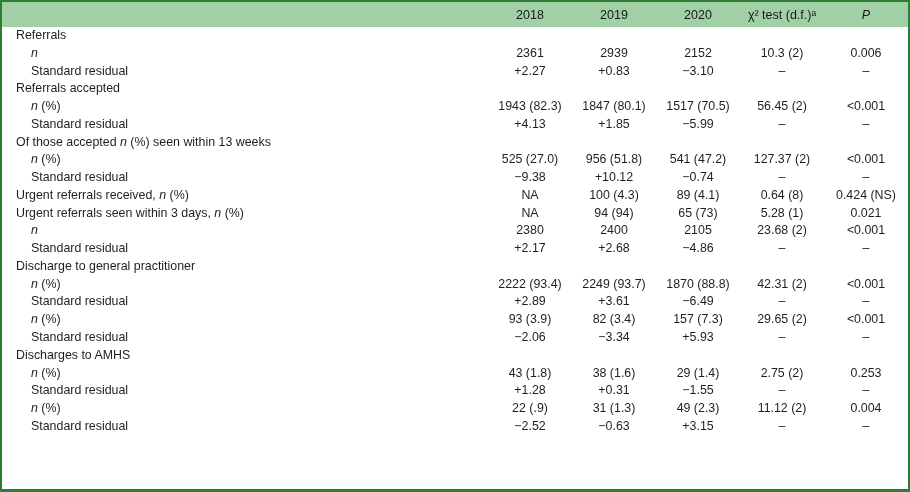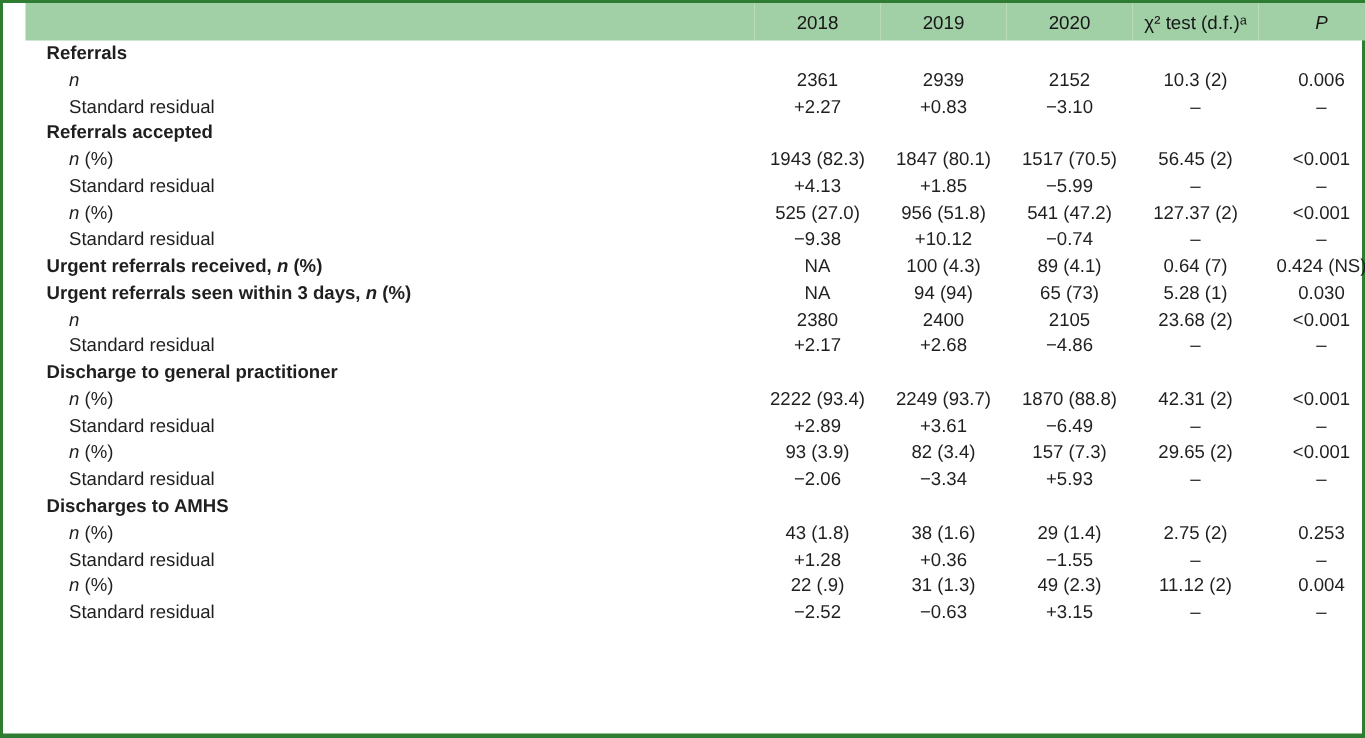--- a/index.html
+++ b/index.html
@@ -8,21 +8,20 @@
     background: #ffffff;
     font-family: "Liberation Sans", "DejaVu Sans", sans-serif;
     overflow: hidden;
   }
   .table-wrap {
     box-sizing: border-box;
     width: 910px; height: 492px;
     border: 2px solid #2e7d32;
     border-bottom-width: 3px;
     background: #ffffff;
-    padding-left: 15px;
   }
   table {
     border-collapse: collapse;
     table-layout: fixed;
     width: 906px;
   }
   thead th {
     background: #a1cfa6;
     height: 25px;
     font-size: 12.5px;
@@ -38,21 +37,21 @@
     height: 17.77px;
     padding: 0;
     font-size: 12.4px;
     line-height: 17.77px;
     color: #1f1f1f;
     vertical-align: middle;
     white-space: nowrap;
     overflow: visible;
   }
   td.label { text-align: left; }
-  td.indent-0 { padding-left: 14px; font-weight: bold; }
+  td.indent-0 { padding-left: 14px; }
   td.indent-1 { padding-left: 29px; }
   td.label i { font-style: italic; }
 </style>
 </head>
 <body>
 
 <div class="table-wrap">
   <table>
     <colgroup>
       <col style="width:486px">
@@ -115,50 +114,58 @@
         </tr>
         <tr>
           <td class="label indent-1">Standard residual</td>
           <td class="num">+4.13</td>
           <td class="num">+1.85</td>
           <td class="num">−5.99</td>
           <td class="num">–</td>
           <td class="num">–</td>
         </tr>
         <tr>
+          <td class="label indent-0">Of those accepted <i>n</i> (%) seen within 13 weeks</td>
+          <td class="num"></td>
+          <td class="num"></td>
+          <td class="num"></td>
+          <td class="num"></td>
+          <td class="num"></td>
+        </tr>
+        <tr>
           <td class="label indent-1"><i>n</i> (%)</td>
           <td class="num">525 (27.0)</td>
           <td class="num">956 (51.8)</td>
           <td class="num">541 (47.2)</td>
           <td class="num">127.37 (2)</td>
           <td class="num">&lt;0.001</td>
         </tr>
         <tr>
           <td class="label indent-1">Standard residual</td>
           <td class="num">−9.38</td>
           <td class="num">+10.12</td>
           <td class="num">−0.74</td>
           <td class="num">–</td>
           <td class="num">–</td>
         </tr>
         <tr>
           <td class="label indent-0">Urgent referrals received, <i>n</i> (%)</td>
           <td class="num">NA</td>
           <td class="num">100 (4.3)</td>
           <td class="num">89 (4.1)</td>
-          <td class="num">0.64 (7)</td>
+          <td class="num">0.64 (8)</td>
           <td class="num">0.424 (NS)</td>
         </tr>
         <tr>
           <td class="label indent-0">Urgent referrals seen within 3 days, <i>n</i> (%)</td>
           <td class="num">NA</td>
           <td class="num">94 (94)</td>
           <td class="num">65 (73)</td>
           <td class="num">5.28 (1)</td>
-          <td class="num">0.030</td>
+          <td class="num">0.021</td>
         </tr>
         <tr>
           <td class="label indent-1"><i>n</i></td>
           <td class="num">2380</td>
           <td class="num">2400</td>
           <td class="num">2105</td>
           <td class="num">23.68 (2)</td>
           <td class="num">&lt;0.001</td>
         </tr>
         <tr>
@@ -221,21 +228,21 @@
           <td class="label indent-1"><i>n</i> (%)</td>
           <td class="num">43 (1.8)</td>
           <td class="num">38 (1.6)</td>
           <td class="num">29 (1.4)</td>
           <td class="num">2.75 (2)</td>
           <td class="num">0.253</td>
         </tr>
         <tr>
           <td class="label indent-1">Standard residual</td>
           <td class="num">+1.28</td>
-          <td class="num">+0.36</td>
+          <td class="num">+0.31</td>
           <td class="num">−1.55</td>
           <td class="num">–</td>
           <td class="num">–</td>
         </tr>
         <tr>
           <td class="label indent-1"><i>n</i> (%)</td>
           <td class="num">22 (.9)</td>
           <td class="num">31 (1.3)</td>
           <td class="num">49 (2.3)</td>
           <td class="num">11.12 (2)</td>

